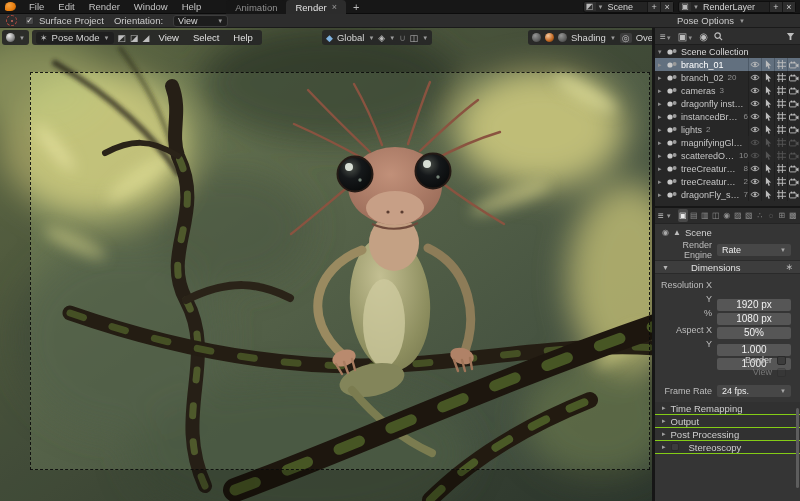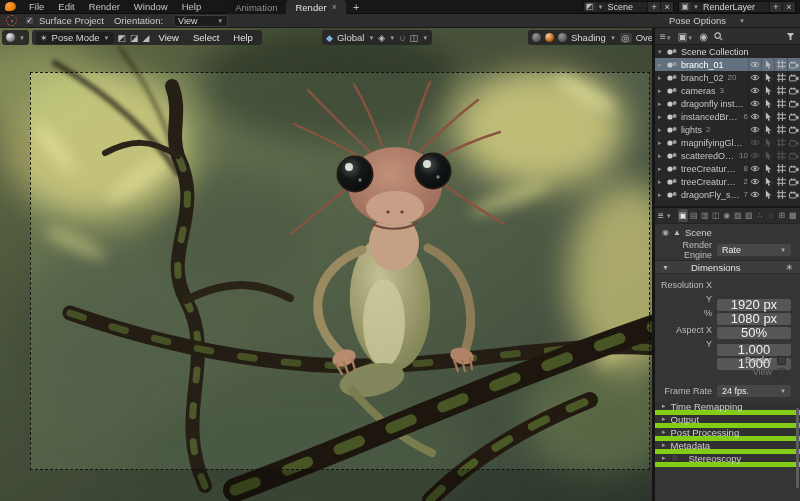--- a/index.html
+++ b/index.html
@@ -34,21 +34,21 @@
   .tool-icon { width:11px; height:11px; border:1px dashed #b04a3f; border-radius:50%; margin:0 8px 0 6px;
     position:relative; }
   .tool-icon:after { content:""; position:absolute; left:4px; top:4px; width:2px; height:2px; background:#c9685c; border-radius:50%; }
   .chk { width:9px; height:9px; background:#484848; border:1px solid #2a2a2a; border-radius:2px;
     display:inline-flex; align-items:center; justify-content:center; font-size:8px; color:#e8e8e8; margin-right:5px; }
   .chk.off { color:transparent; background:#3c3c3c; }
   .lbl { font-size:9.5px; color:#cccccc; margin-right:10px; }
   .drop { background:#1d1d1d; border:1px solid #3d3d3d; border-radius:3px; height:12px;
     display:inline-flex; align-items:center; padding:0 4px; gap:10px; color:#d8d8d8; font-size:9px; }
   .drop .car { font-size:6px; color:#9a9a9a; }
-  .pose-options { margin-left:auto; margin-right:55px; color:#cdcdcd; font-size:9.5px; display:flex; gap:13px; align-items:center; }
+  .pose-options { margin-left:auto; margin-right:55px; color:#cdcdcd; font-size:9.5px; display:flex; gap:5px; align-items:center; }
   .pose-options .car { font-size:6px; color:#999; }
 
   
   .viewport { position:absolute; left:0; top:28px; width:652px; height:473px; background:#46523c; overflow:hidden; }
   .sidebar { position:absolute; left:652px; top:28px; width:148px; height:473px; background:#161616; }
 
   
   .vw { position:absolute; top:2px; height:15px; background:rgba(38,38,38,.92); border-radius:3px;
     display:flex; align-items:center; padding:0 4px; gap:4px; color:#d6d6d6; font-size:9.5px; z-index:5; }
   .vw .car { font-size:6px; color:#9c9c9c; }
@@ -86,32 +86,32 @@
   .p-tabs .seltool { display:flex; align-items:center; gap:2px; margin-right:5px; color:#c2c2c2; }
   .ptab { width:10px; height:13px; display:flex; align-items:center; justify-content:center; font-size:8px;
     color:#8f8f8f; border-radius:2px; }
   .ptab.active { background:#484848; color:#e8e8e8; }
   .crumb { height:16px; display:flex; align-items:center; gap:4px; padding:0 7px; color:#d2d2d2; font-size:9.5px; }
   .crumb .pin { color:#a9a9a9; font-size:8px; }
   .crumb .sic { color:#bdbdbd; font-size:8px; }
   .prow { display:flex; align-items:center; height:13px; margin:0 0 1px 0; padding-right:9px; }
   .prow .plabel { width:62px; text-align:right; color:#bdbdbd; font-size:9px; padding-right:5px; flex:none; }
   .pfield { flex:1; background:#565656; border-radius:2px; height:12px; display:flex; align-items:center;
-    justify-content:center; color:#f1f1f1; font-size:13px;margin-top:40px; }
+    justify-content:center; color:#f1f1f1; font-size:10px;margin-top:40px; }
   .pdrop { flex:1; background:#474747; border-radius:2px; height:12px; display:flex; align-items:center;
     padding:0 5px; color:#ededed; font-size:9px; }
   .pdrop .car { margin-left:auto; font-size:6px; color:#a8a8a8; }
   .panel-head { height:14px; background:#3d3d3d; border-top:1px solid #2a2a2a; border-bottom:1px solid #2a2a2a;
     display:flex; align-items:center; padding:0 7px; gap:22px; color:#e2e2e2; font-size:9.5px; }
   .panel-head .tri { font-size:7px; color:#b5b5b5; }
   .panel-head .star { margin-left:auto; color:#b5b5b5; font-size:9px; }
   .chkrow { display:flex; align-items:center; justify-content:flex-end; height:12px; padding-right:9px; gap:5px;
     color:#c4c4c4; font-size:9px; }
   .chkrow.dim { color:#777; }
-  .section { height:13px; background:#313131; border-bottom:5px solid #84cc16; display:flex; align-items:center;
+  .section { height:13px; background:#313131; border-bottom:1px solid #84cc16; display:flex; align-items:center;
     gap:5px; padding:0 7px; color:#cfcfcf; font-size:9.5px; }
   .section .tri { font-size:7px; color:#9f9f9f; }
   .pscroll { position:absolute; right:1px; top:200px; width:3px; height:80px; background:#5d5d5d; border-radius:2px; }
 
   .gap4 { height:4px; }
   .gap3 { height:3px; }
 </style>
 </head>
 <body>
 
@@ -849,24 +849,20 @@
   <div class="section">
     <span class="tri">▸</span>
     <span class="slabel">Output</span>
   </div>
 
   <div class="section">
     <span class="tri">▸</span>
     <span class="slabel">Post Processing</span>
   </div>
 
-  <div class="section">
-    <span class="tri">▸</span>
-    <span class="slabel">Metadata</span>
-  </div>
 
   <div class="section">
     <span class="tri">▸</span>
     <span class="chk off" style="width: 8px; height: 8px;">✓</span>
             <span class="slabel">Stereoscopy</span>
   </div>
 
 </div>
       <div class="pscroll"></div>
     </div>

